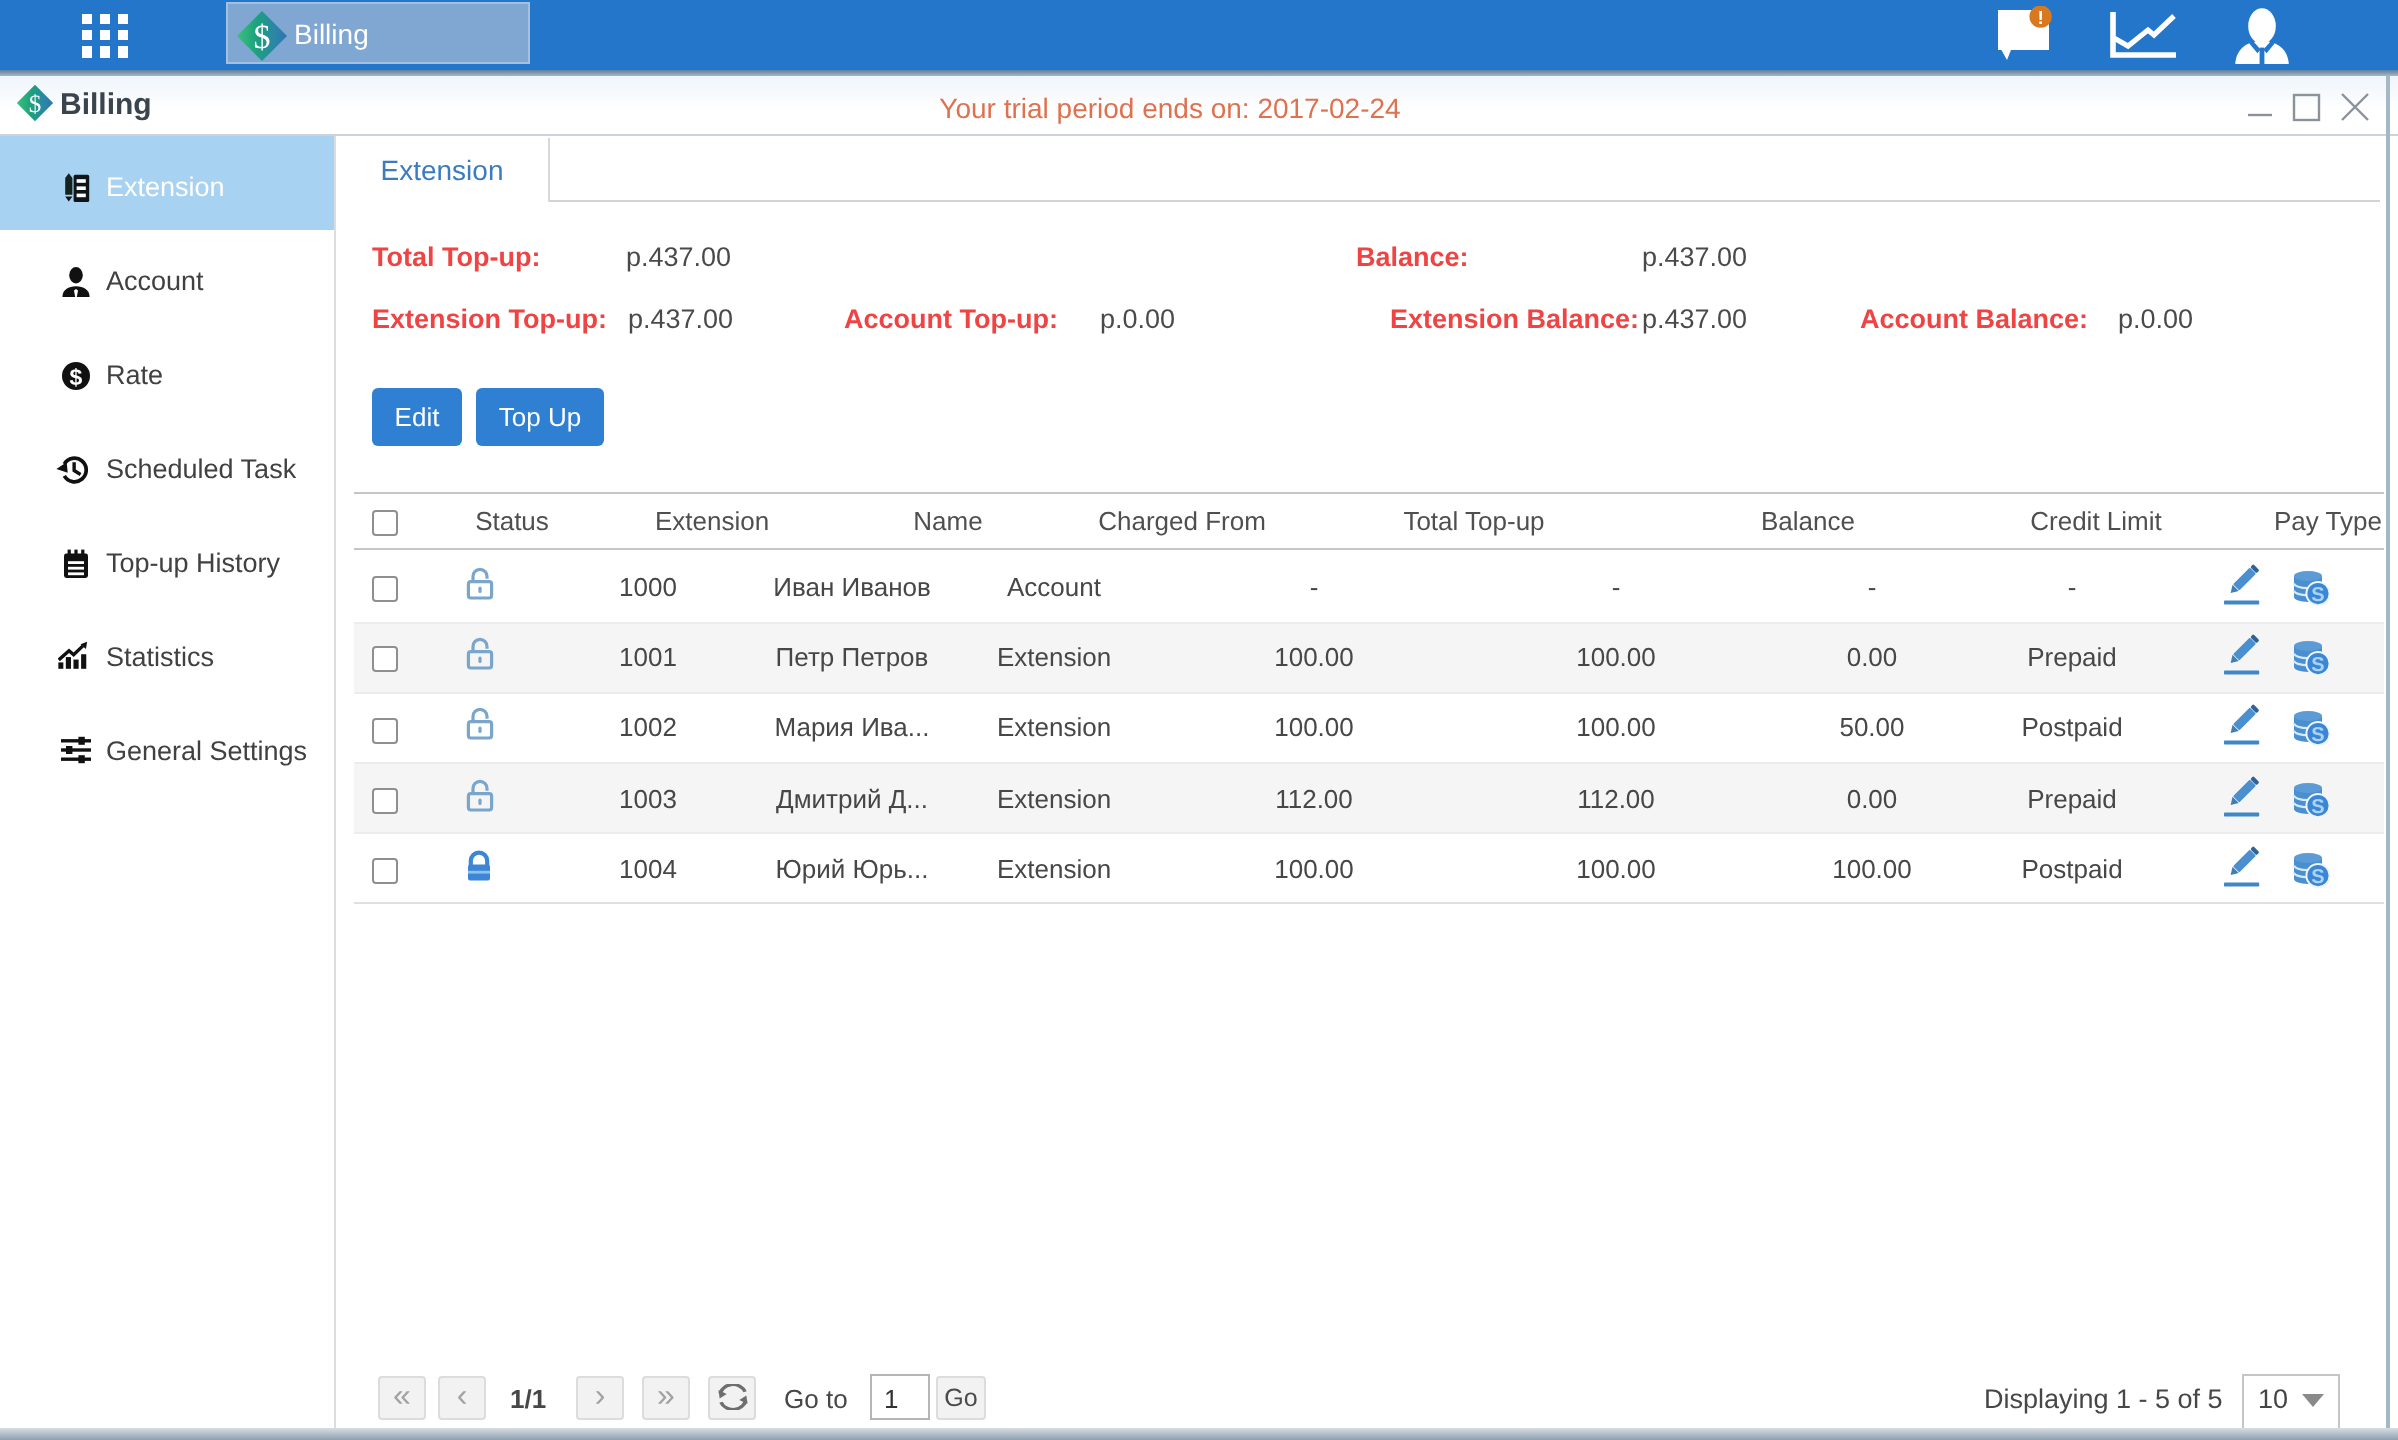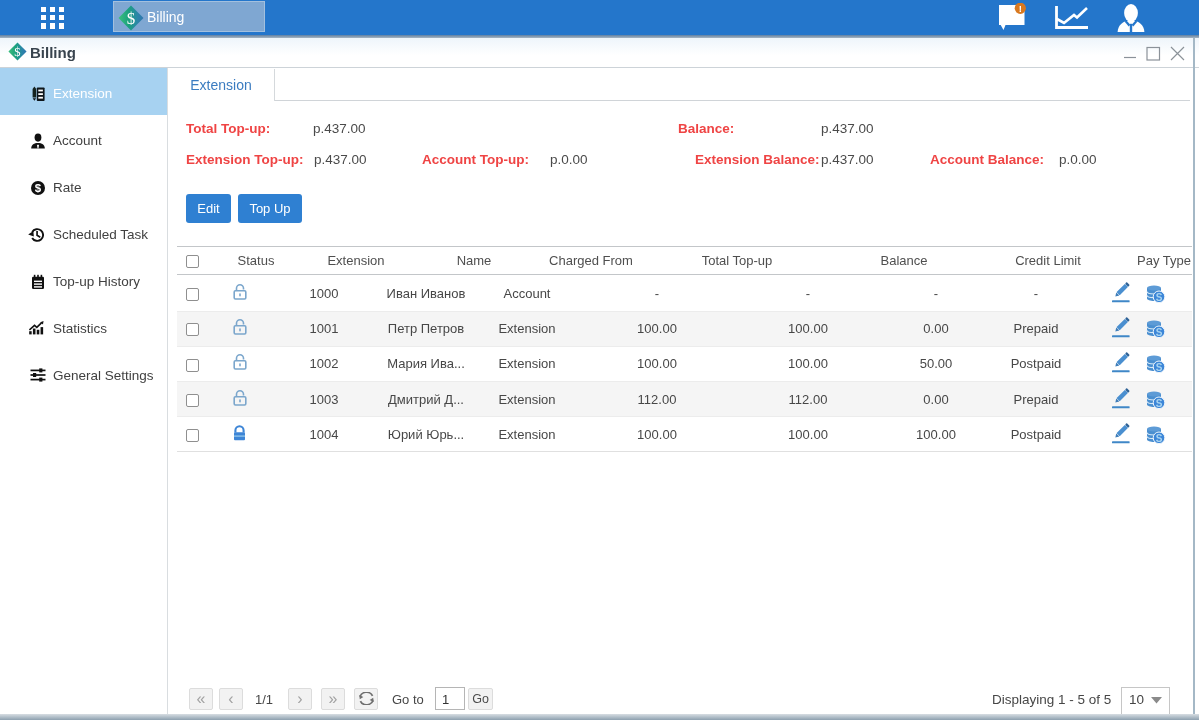--- a/index.html
+++ b/index.html
@@ -110,20 +110,21 @@
   </svg>
   <svg style="position:absolute;left:1112px;top:3px" width="38" height="29" viewBox="0 0 38 29">
     <ellipse cx="19" cy="10" rx="6.9" ry="8.9" fill="#fff"></ellipse>
     <path d="M5.6 29 C6 22 11 17.5 19 17.5 s13 4.5 13.4 11.5 z" fill="#fff"></path>
     <path d="M14.3 17.2 l4 4.6 -1.6 1.8 -4-4.9 z" fill="#2476cb"></path>
     <path d="M23.7 17.2 l-4 4.6 1.6 1.8 4-4.9 z" fill="#2476cb"></path>
     <rect x="17.8" y="20.8" width="2.4" height="8.2" fill="#2476cb"></rect>
   </svg>
 
   <div class="titlebar">
+    <div class="trial">Your trial period ends on: 2017-02-24</div>
     <svg style="position:absolute;left:8px;top:4px" width="19" height="19" viewBox="0 0 22 22">
       <defs>
           <linearGradient id="dg2" x1="0" y1="0" x2="1" y2="0">
         <stop offset="0" stop-color="#3cc07c"></stop>
             <stop offset="0.4" stop-color="#1ba17e"></stop>
             <stop offset="0.75" stop-color="#2b86a8"></stop>
             <stop offset="1" stop-color="#2f74ae"></stop>
       </linearGradient>
         </defs>
       <polygon points="11,0.5 21.5,11 11,21.5 0.5,11" fill="url(#dg2)"></polygon>
@@ -411,21 +412,21 @@
                   <text x="53" y="19.6" font-size="10" font-weight="bold" fill="#a8d4f0" text-anchor="middle" font-family="Liberation Sans">S</text>
                 </g>
               </svg></div>
         </div>
       </div>
     </div>
 
     <div class="pager" id="pager">
       <div class="pbtn" style="left:21px; top:2px;">«</div>
       <div class="pbtn" style="left:51px; top:2px;">‹</div>
-      <div class="ptext" style="left:87px; top:6px;">1/1</div>
+      <div class="ptext" style="left:87px; top:6px;font-weight:bold;">1/1</div>
       <div class="pbtn" style="left:120px; top:2px;">›</div>
       <div class="pbtn" style="left:153px; top:2px;">»</div>
       <div class="pbtn" style="left:186px; top:2px; color:#6e6e6e;">
         <svg width="15" height="13" viewBox="0 0 16 14" style="margin-top:3px">
             <g fill="#6e6e6e">
               <path d="M2 6 a6 5.2 0 0 1 11.6-1.5 l1.8-0.6 a8 7 0 0 0-15.2 0.8 z"></path>
               <path d="M0.2 3.2 l4.4 2.2 -3.8 2.4 z"></path>
               <path d="M14 8 a6 5.2 0 0 1-11.6 1.5 l-1.8 0.6 a8 7 0 0 0 15.2-0.8 z"></path>
               <path d="M15.8 10.8 l-4.4-2.2 3.8-2.4 z"></path>
             </g>

